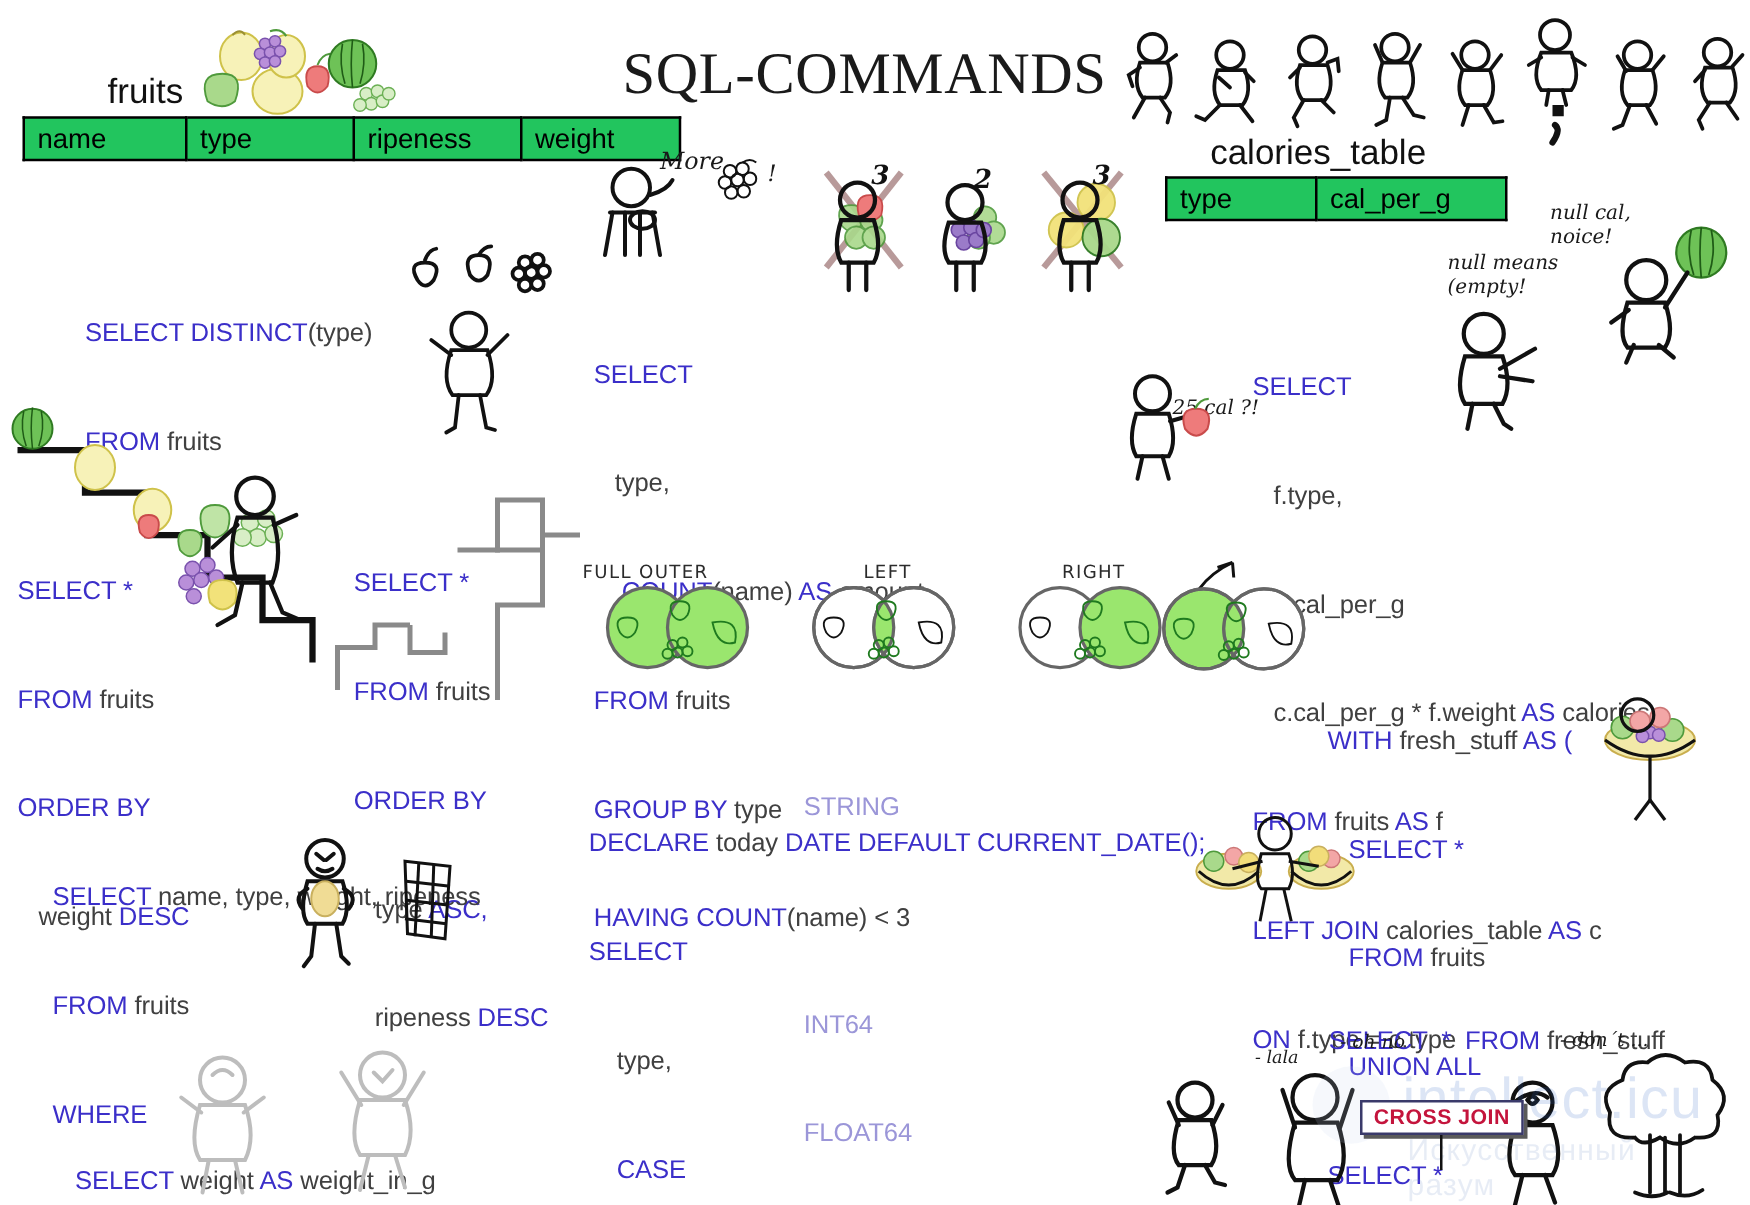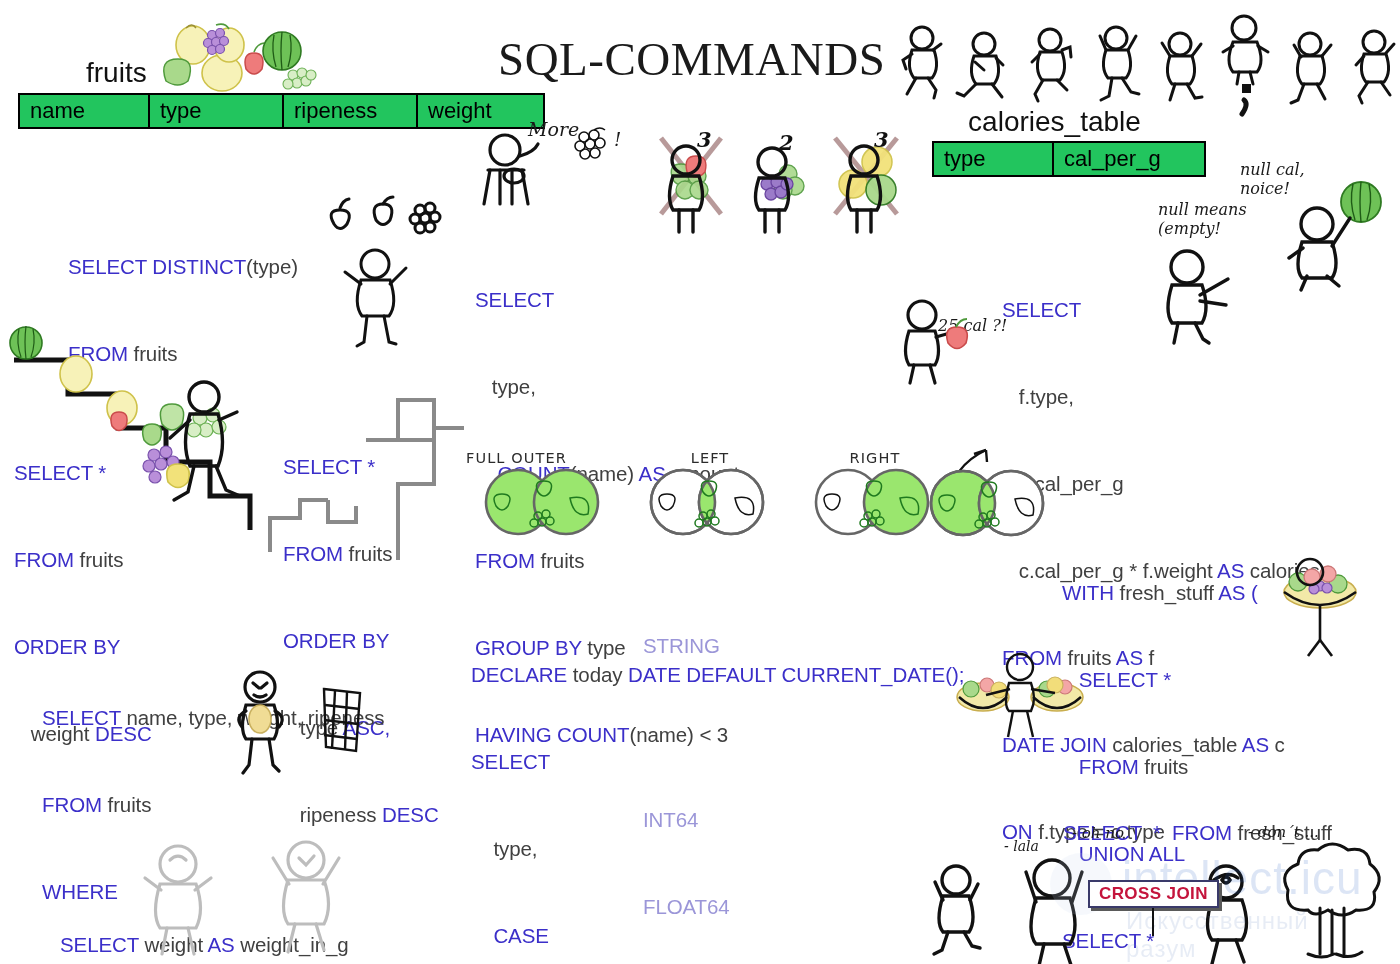--- a/index.html
+++ b/index.html
@@ -404,21 +404,21 @@
   <div class="abs num" style="left:697px;top:127px;">3</div>
   <div class="abs num" style="left:779px;top:130px;">2</div>
   <div class="abs num" style="left:874px;top:127px;">3</div>
 
   <div class="abs sql" style="left:1002px;top:237px;">
     <div><span class="kw">SELECT</span></div>
     <div><span class="idn">   f.type,</span></div>
     <div><span class="idn">   c.cal_per_g</span></div>
     <div><span class="idn">   c.cal_per_g * f.weight </span><span class="kw">AS </span><span class="idn">calories</span></div>
     <div><span class="kw">FROM </span><span class="idn">fruits </span><span class="kw">AS </span><span class="idn">f</span></div>
-    <div><span class="kw">DATE JOIN </span><span class="idn">calories_table </span><span class="kw">AS </span><span class="idn">c</span></div>
+    <div><span class="kw">LEFT JOIN </span><span class="idn">calories_table </span><span class="kw">AS </span><span class="idn">c</span></div>
     <div><span class="kw">ON </span><span class="idn">f.type = c.type</span></div>
   </div>
 
   <div class="abs note" style="left:938px;top:276px;margin-top:40px;">25 cal ?!</div>
   <svg class="abs" style="left:898px;top:295px;" width="80" height="90" viewBox="0 0 80 90">
     <g stroke="#111" stroke-width="3.2" fill="none" stroke-linecap="round">
       <circle cx="24" cy="20" r="14"></circle>
       <path d="M11 36 q-7 22 0 34 h26 q7 -12 0 -34z"></path>
       <path d="M16 70 l-4 18"></path>
         <path d="M32 70 l5 18"></path>

